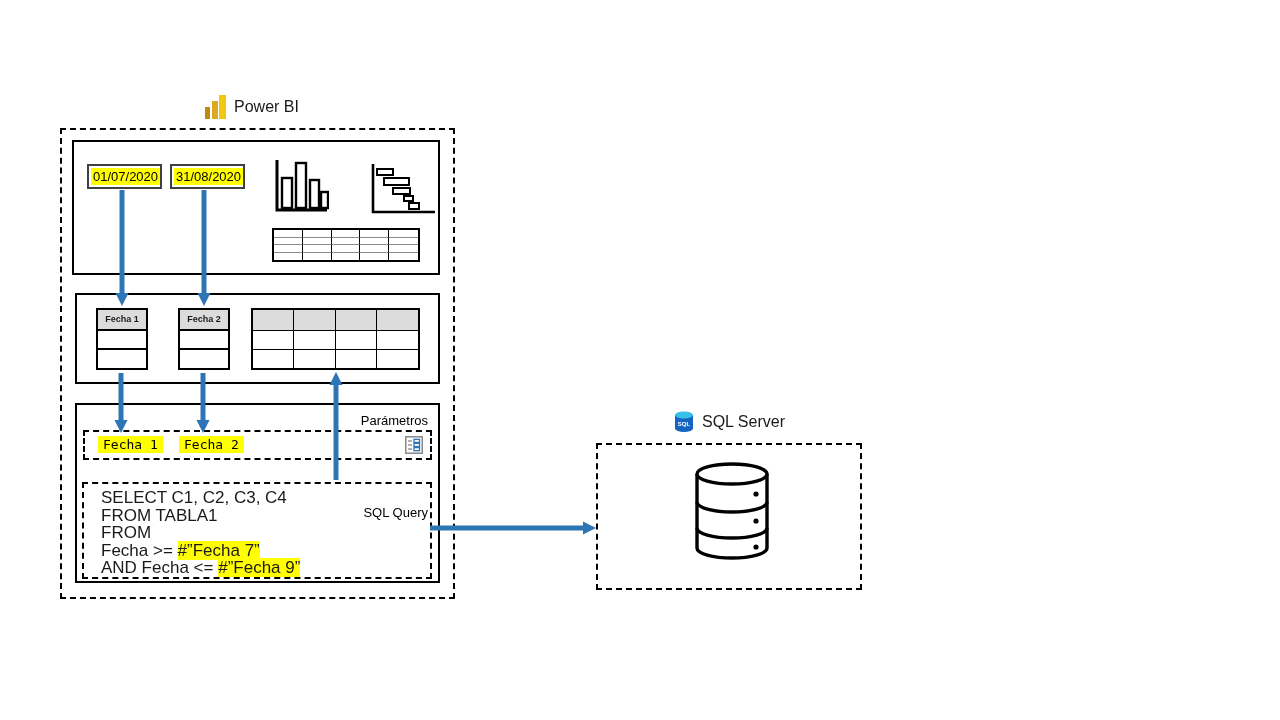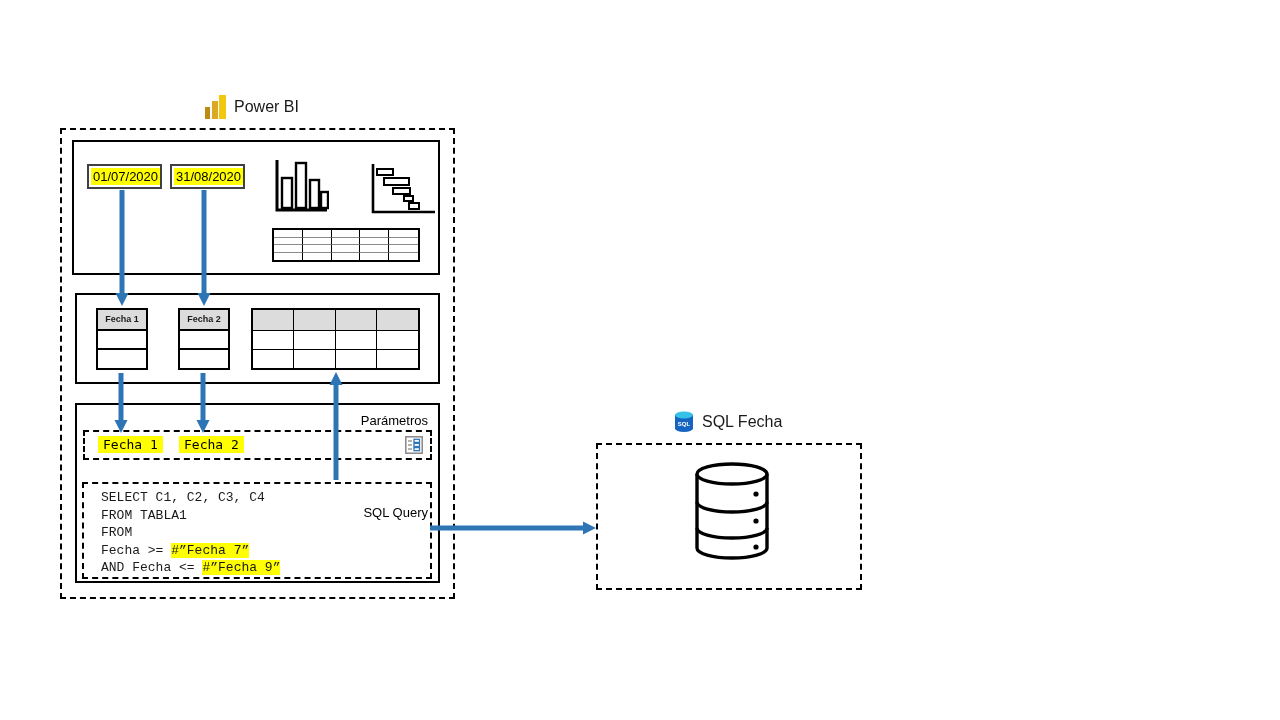--- a/index.html
+++ b/index.html
@@ -21,21 +21,21 @@
   
   .grid-table{display:grid;border:2px solid #000;box-sizing:border-box;background:#fff;}
   .grid-table .cell{border-right:1.5px solid #000;border-bottom:1.5px solid #000;}
   .grid-table .cell.thin-b{border-bottom:1px solid #8a8a8a;}
   .grid-table .cell.last-c{border-right:none;}
   .grid-table .cell.last-r{border-bottom:none;}
   .grid-table .cell.hd{background:#DCDCDC;}
   .side-label{font-size:13px;color:#000;}
   .param-chip{background:#FFFF00;font-family:"DejaVu Sans Mono",monospace;font-size:13px;
               padding:1px 5px;white-space:pre;}
-  .sql-line{font-family:Liberation Mono, monospace;font-size:13px;line-height:17.5px;
+  .sql-line{font-family:Liberation Sans, sans-serif;font-size:17px;line-height:17.5px;
             white-space:pre;color:#1a1a1a;}
   .sql-hl{background:#FFFF00;}
   .arrow{pointer-events:none;}
 </style>
 </head>
 <body>
 
 <div id="canvas">
 
   <div class="abs hdr" style="left:205px;top:95px;">
@@ -168,21 +168,21 @@
       </div>
     </div>
   </div>
 
   <div class="abs hdr" style="left:674px;top:411px;">
     <svg width="20" height="22" viewBox="0 0 20 22">
       <path d="M1,4 L1,17.5 A9,3.5 0 0 0 19,17.5 L19,4 Z" fill="#1565C0"></path>
       <ellipse cx="10" cy="4" rx="9" ry="3.5" fill="#35C1E8"></ellipse>
       <text x="10" y="15" text-anchor="middle" font-size="6" font-weight="bold" fill="#fff" font-family="Liberation Sans, sans-serif">SQL</text>
     </svg>
-    <span>SQL Fecha</span>
+    <span>SQL Server</span>
   </div>
 
   <div class="abs dashed-box" style="left:596px;top:443px;width:262px;height:143px;">
     <svg class="abs" style="left:95px;top:17px;" width="78" height="98" viewBox="0 0 78 98">
       <path d="M4,12 L4,86 A35,10 0 0 0 74,86 L74,12" fill="#fff" stroke="#000" stroke-width="3.4"></path>
       <ellipse cx="39" cy="12" rx="35" ry="10" fill="#fff" stroke="#000" stroke-width="3.4"></ellipse>
       <path d="M4,40 A35,10 0 0 0 74,40" fill="none" stroke="#000" stroke-width="3.4"></path>
       <path d="M4,66 A35,10 0 0 0 74,66" fill="none" stroke="#000" stroke-width="3.4"></path>
       <circle cx="63" cy="32" r="2.6" fill="#000"></circle>
       <circle cx="63" cy="59" r="2.6" fill="#000"></circle>

